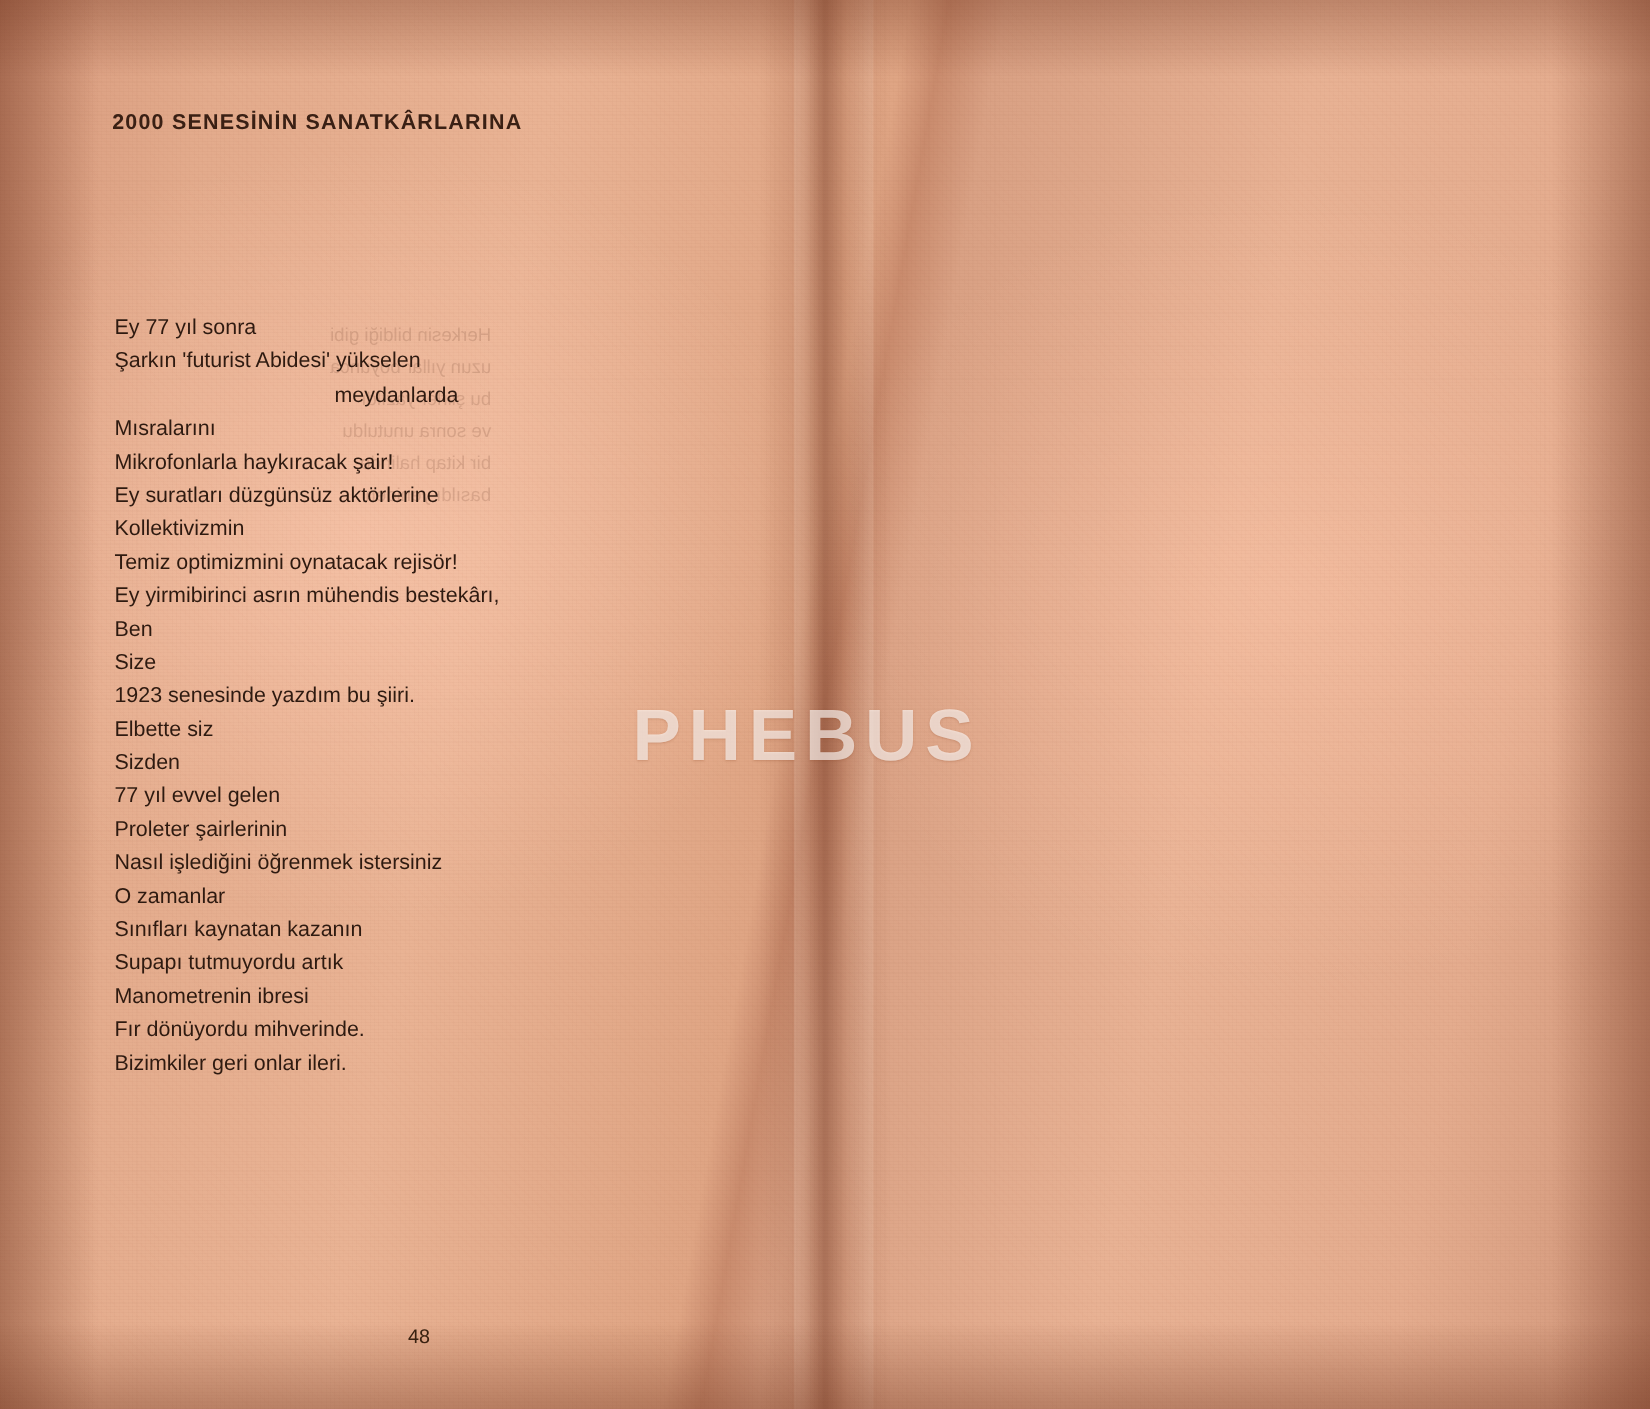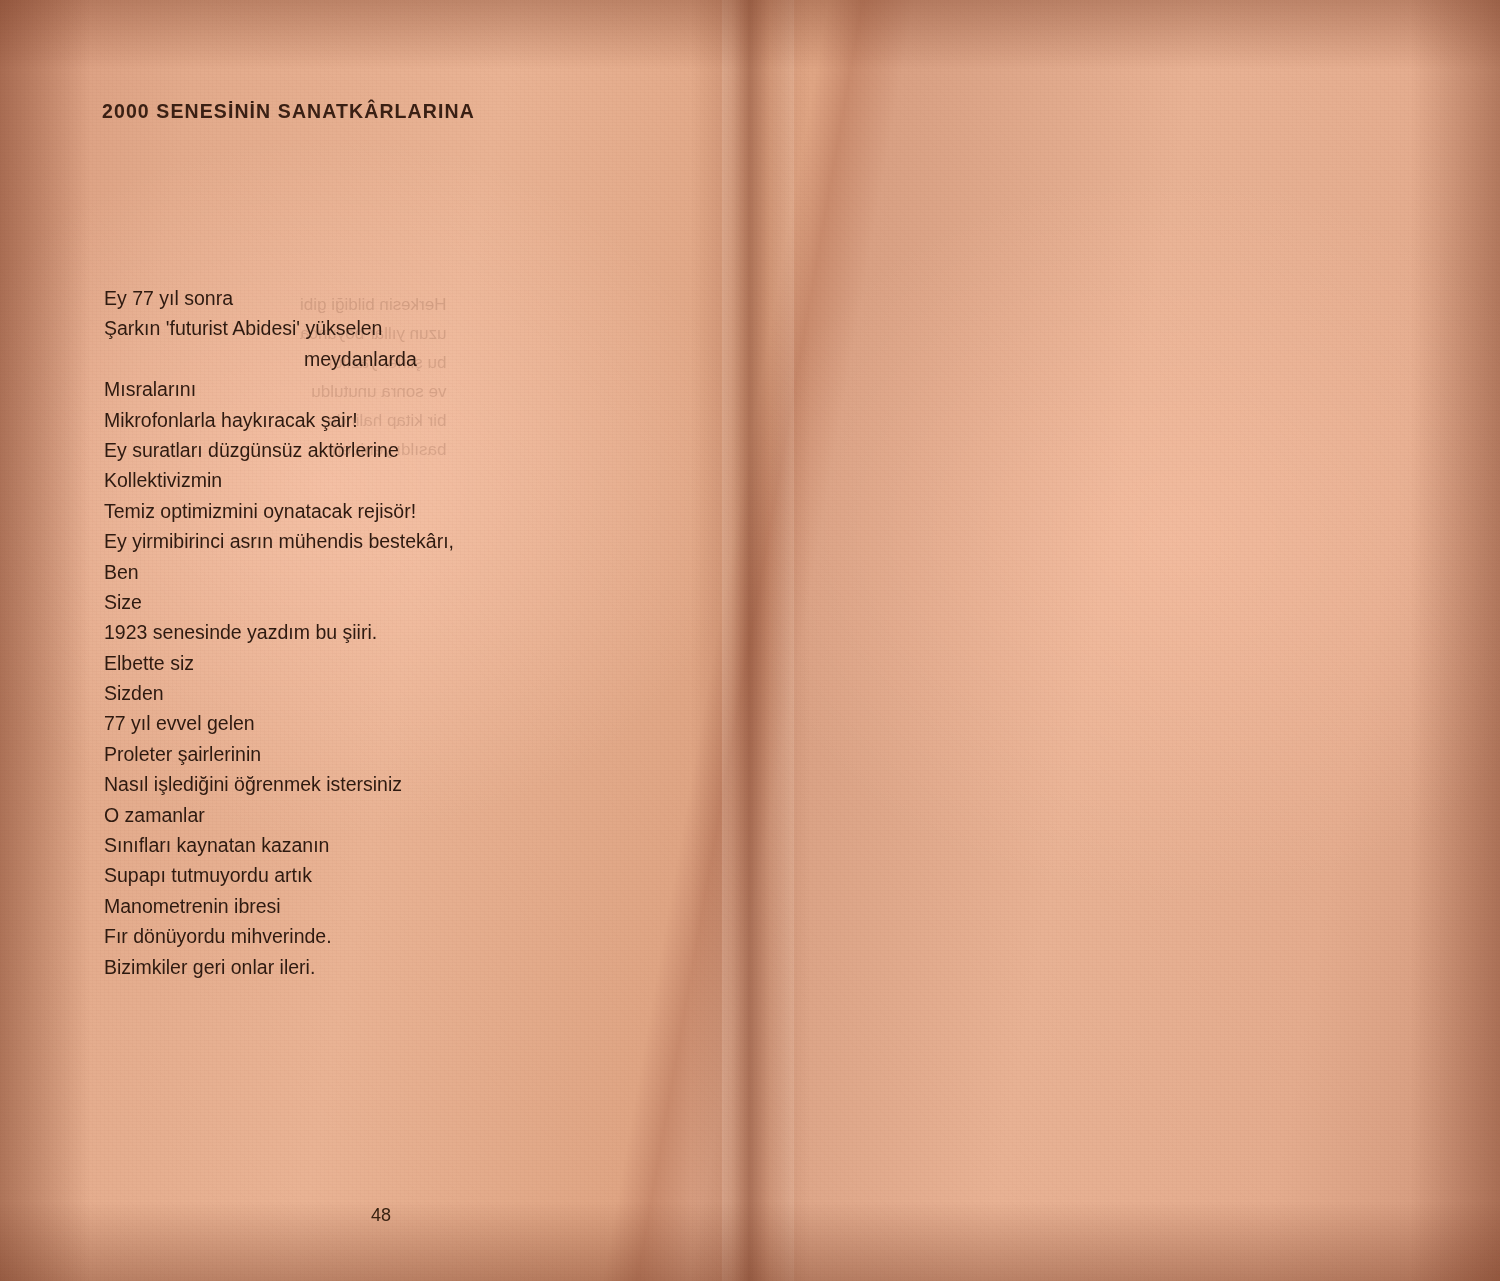--- a/index.html
+++ b/index.html
@@ -169,13 +169,14 @@
 
     
   </div>
 
   <div id="edge-l" class="edge-hl"></div>
   <div id="edge-r" class="edge-hl"></div>
   <div id="gutter"></div>
   <div id="grain"></div>
   <div id="vignette"></div>
 
+  <div id="watermark">PHEBUS</div>
 </div>
 
 </body></html>

